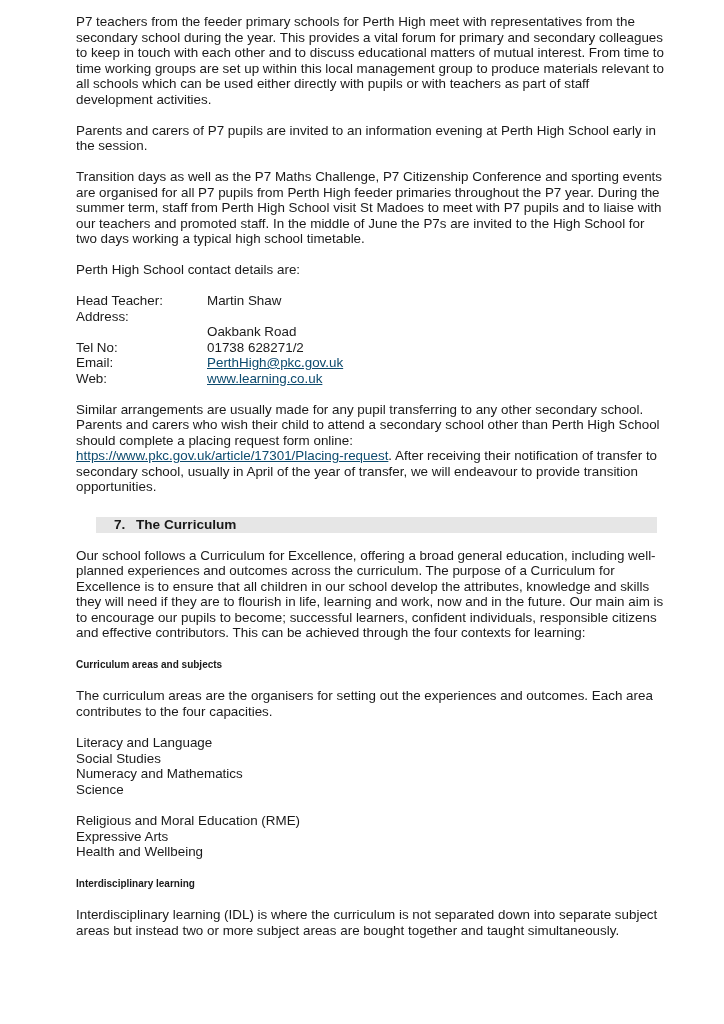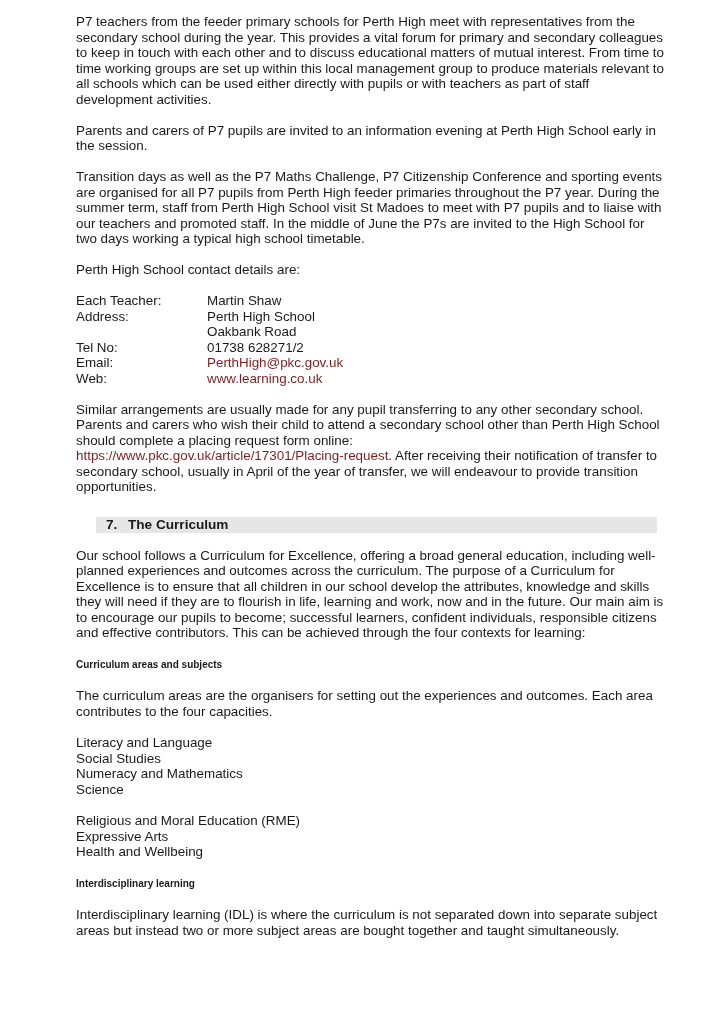--- a/index.html
+++ b/index.html
@@ -7,45 +7,44 @@
     width: 724px; height: 1024px; overflow: hidden; position: relative;
     font-family: "Liberation Sans", sans-serif; color: #1a1a1a;
     font-size: 13.4px; line-height: 15.5px;
   }
   .page { position: absolute; left: 76px; top: 14px; width: 590px; }
   p { margin: 0; }
   .para { margin-bottom: 15.5px; }
   .contact { display: grid; grid-template-columns: 131px auto; margin-bottom: 15.5px; }
   .contact .label { grid-column: 1; }
   .contact .val { grid-column: 2; }
-  a { color: #7f1d1d; }
+  a { color: #0c4a6e; text-decoration: underline; }
   .section-bar {
     margin: 22px 0 15px 20px; width: 561px; height: 16px;
     background: #e6e6e6; font-weight: bold; font-size: 13.6px; line-height: 16px;
-    padding-left: 10px; box-sizing: border-box;
+    padding-left: 18px; box-sizing: border-box;
   }
   .section-bar .num { display: inline-block; width: 22px; }
   h3 { font-size: 10px; font-weight: bold; margin: 0 0 15px 0; line-height: 17px; }
   .list { margin-bottom: 15.5px; margin-top: 16px; }
 </style>
 </head>
 <body>
 
 <div class="page">
 
   <p class="para">P7 teachers from the feeder primary schools for Perth High meet with representatives from the secondary school during the year.  This provides a vital forum for primary and secondary colleagues to keep in touch with each other and to discuss educational matters of mutual interest. From time to time working groups are set up within this local management group to produce materials relevant to all schools which can be used either directly with pupils or with teachers as part of staff development activities.</p>
   <p class="para">Parents and carers of P7 pupils are invited to an information evening at Perth High School early in the session.</p>
   <p class="para">Transition days as well as the P7 Maths Challenge, P7 Citizenship Conference and sporting events are organised for all P7 pupils from Perth High feeder primaries throughout the P7 year. During the summer term, staff from Perth High School visit St Madoes to meet with P7 pupils and to liaise with our teachers and promoted staff.  In the middle of June the P7s are invited to the High School for two days working a typical high school timetable.</p>
   <p class="para">Perth High School contact details are:</p>
 
   <div class="contact">
-    <span class="label">Each Teacher:</span>
+    <span class="label">Head Teacher:</span>
     <span class="val">Martin Shaw</span>
     <span class="label">Address:</span>
-    <span class="val">Perth High School</span>
     <span class="label"></span>
     <span class="val">Oakbank Road</span>
     <span class="label"></span>
     <span class="label">Tel No:</span>
     <span class="val">01738 628271/2</span>
     <span class="label">Email:</span>
     <span class="val"><a>PerthHigh@pkc.gov.uk</a></span>
     <span class="label">Web:</span>
     <span class="val"><a>www.learning.co.uk</a></span>
   </div>

